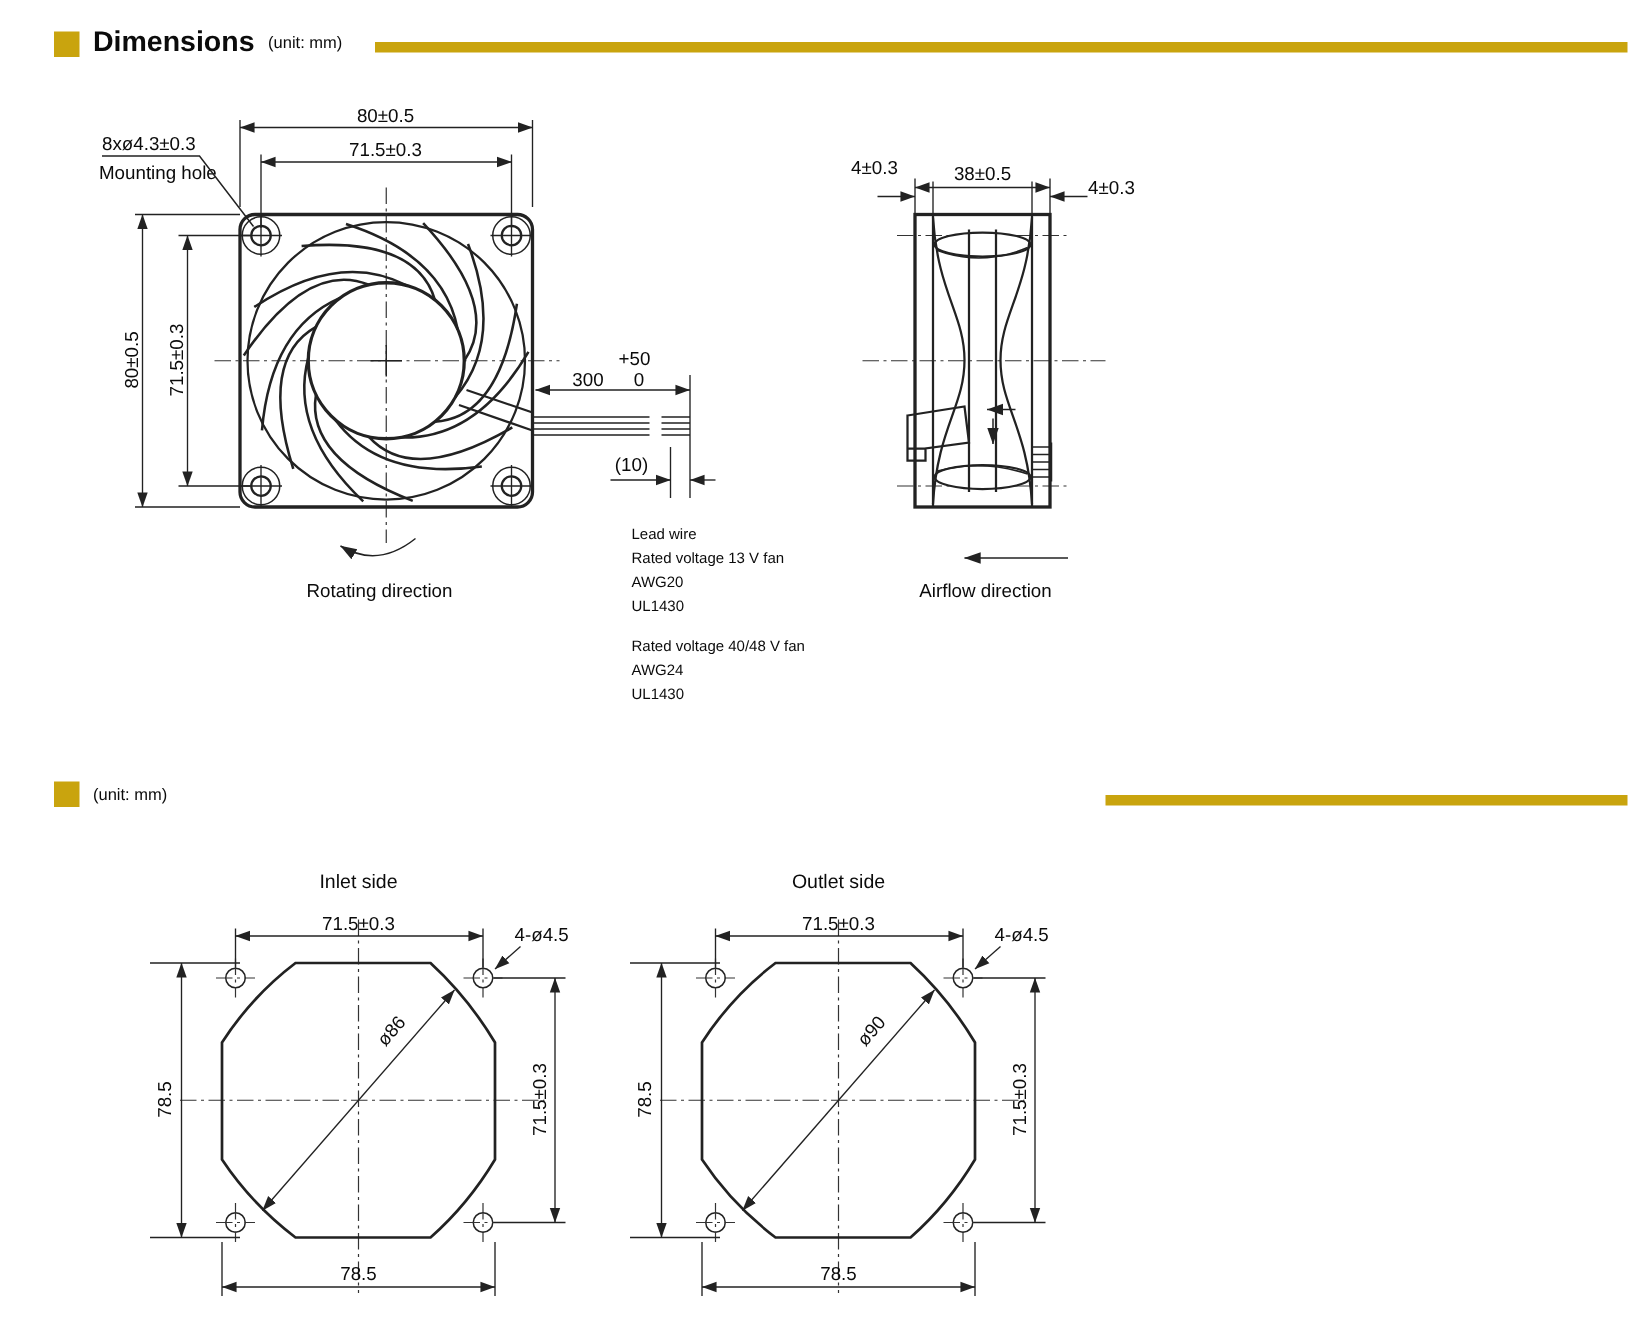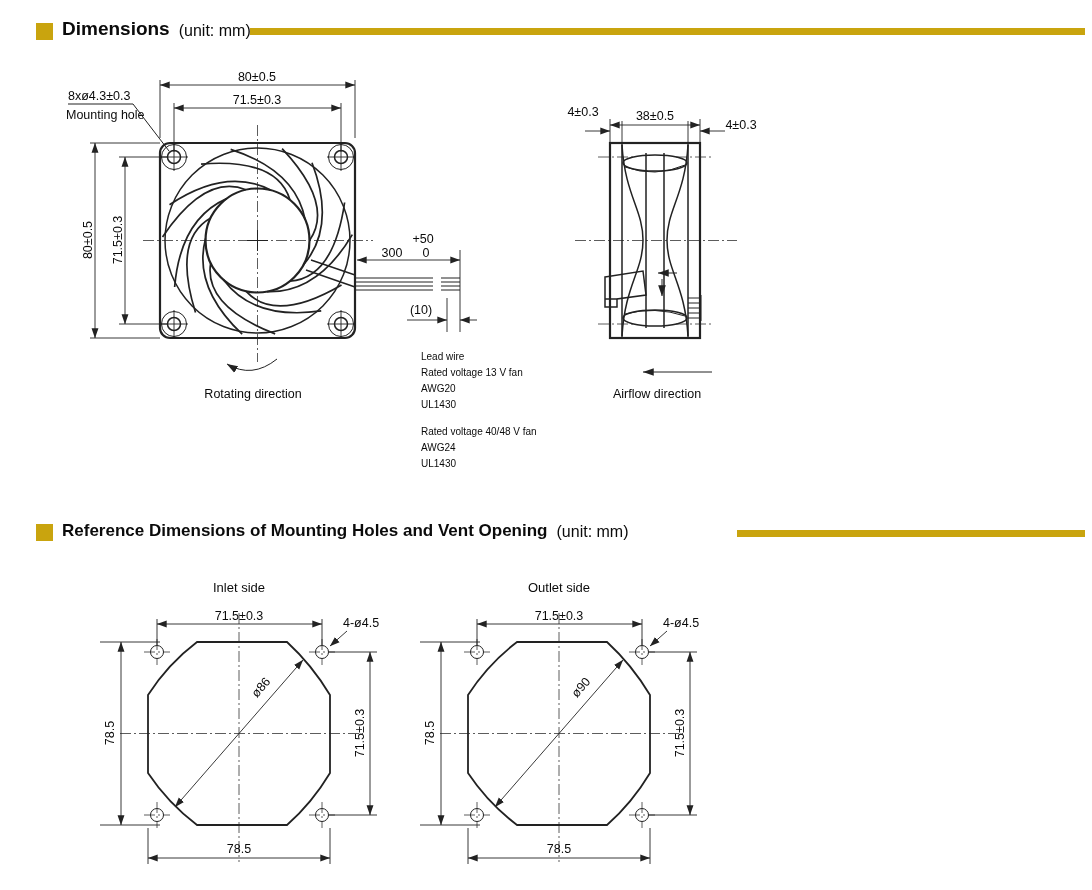--- a/index.html
+++ b/index.html
@@ -1,26 +1,26 @@
 <!DOCTYPE html>
 <html><head>
 <meta charset="utf-8">
 <style>
   html,body{margin:0;padding:0;}
   body{
     width:1092px;height:890px;position:relative;background:#ffffff;
     font-family:"Liberation Sans","DejaVu Sans",sans-serif;color:#111;
     overflow:hidden;
   }
-  .hdr{position:absolute;left:36px;display:flex;align-items:flex-end;gap:9px;white-space:nowrap;}
+  .hdr{position:absolute;left:36px;display:flex;align-items:center;gap:9px;white-space:nowrap;}
   .sq{width:17px;height:17px;background:#C9A40E;flex:0 0 auto;}
   .ttl{font-weight:bold;color:#0b0b0b;}
   .ttl.big{font-size:19px;}
   .ttl.med{font-size:17px;}
-  .unit{font-size:16px;color:#0b0b0b;}
+  .unit{font-size:11px;color:#0b0b0b;}
   .goldbar{position:absolute;height:7px;background:#C9A40E;}
   .abs{position:absolute;}
   .notes{position:absolute;left:421px;top:349px;font-size:10px;line-height:16px;color:#0b0b0b;}
   .notes .blk2{margin-top:11px;}
   svg{position:absolute;overflow:visible;}
   svg .ln{stroke:#222;fill:none;stroke-linecap:butt;}
   svg .thick{stroke-width:2.2;}
   svg .med{stroke-width:1.5;}
   svg .bld{stroke-width:1.7;}
   svg .thin{stroke-width:1;}
@@ -160,21 +160,20 @@
   <div>Rated voltage 13 V fan</div>
   <div>AWG20</div>
   <div>UL1430</div>
   <div class="blk2">Rated voltage 40/48 V fan</div>
   <div>AWG24</div>
   <div>UL1430</div>
 </div>
 
 <div class="hdr" style="top:521px;">
   <span class="sq"></span>
-  <span class="ttl med">Reference Dimensions of Mounting Holes and Vent Opening</span>
   <span class="unit">(unit: mm)</span>
 </div>
 <div class="goldbar" style="left:737px;top:530px;width:348px;"></div>
 
 <svg class="abs" style="left:95px;top:575px;" width="305" height="310" viewBox="0 0 305 310">
   <text x="144" y="17" text-anchor="middle" style="font-size:13px;">Inlet side</text>
 
   <path class="cl" d="M144,38 V287"></path>
   <path class="cl" d="M25,158.5 H268"></path>
 

